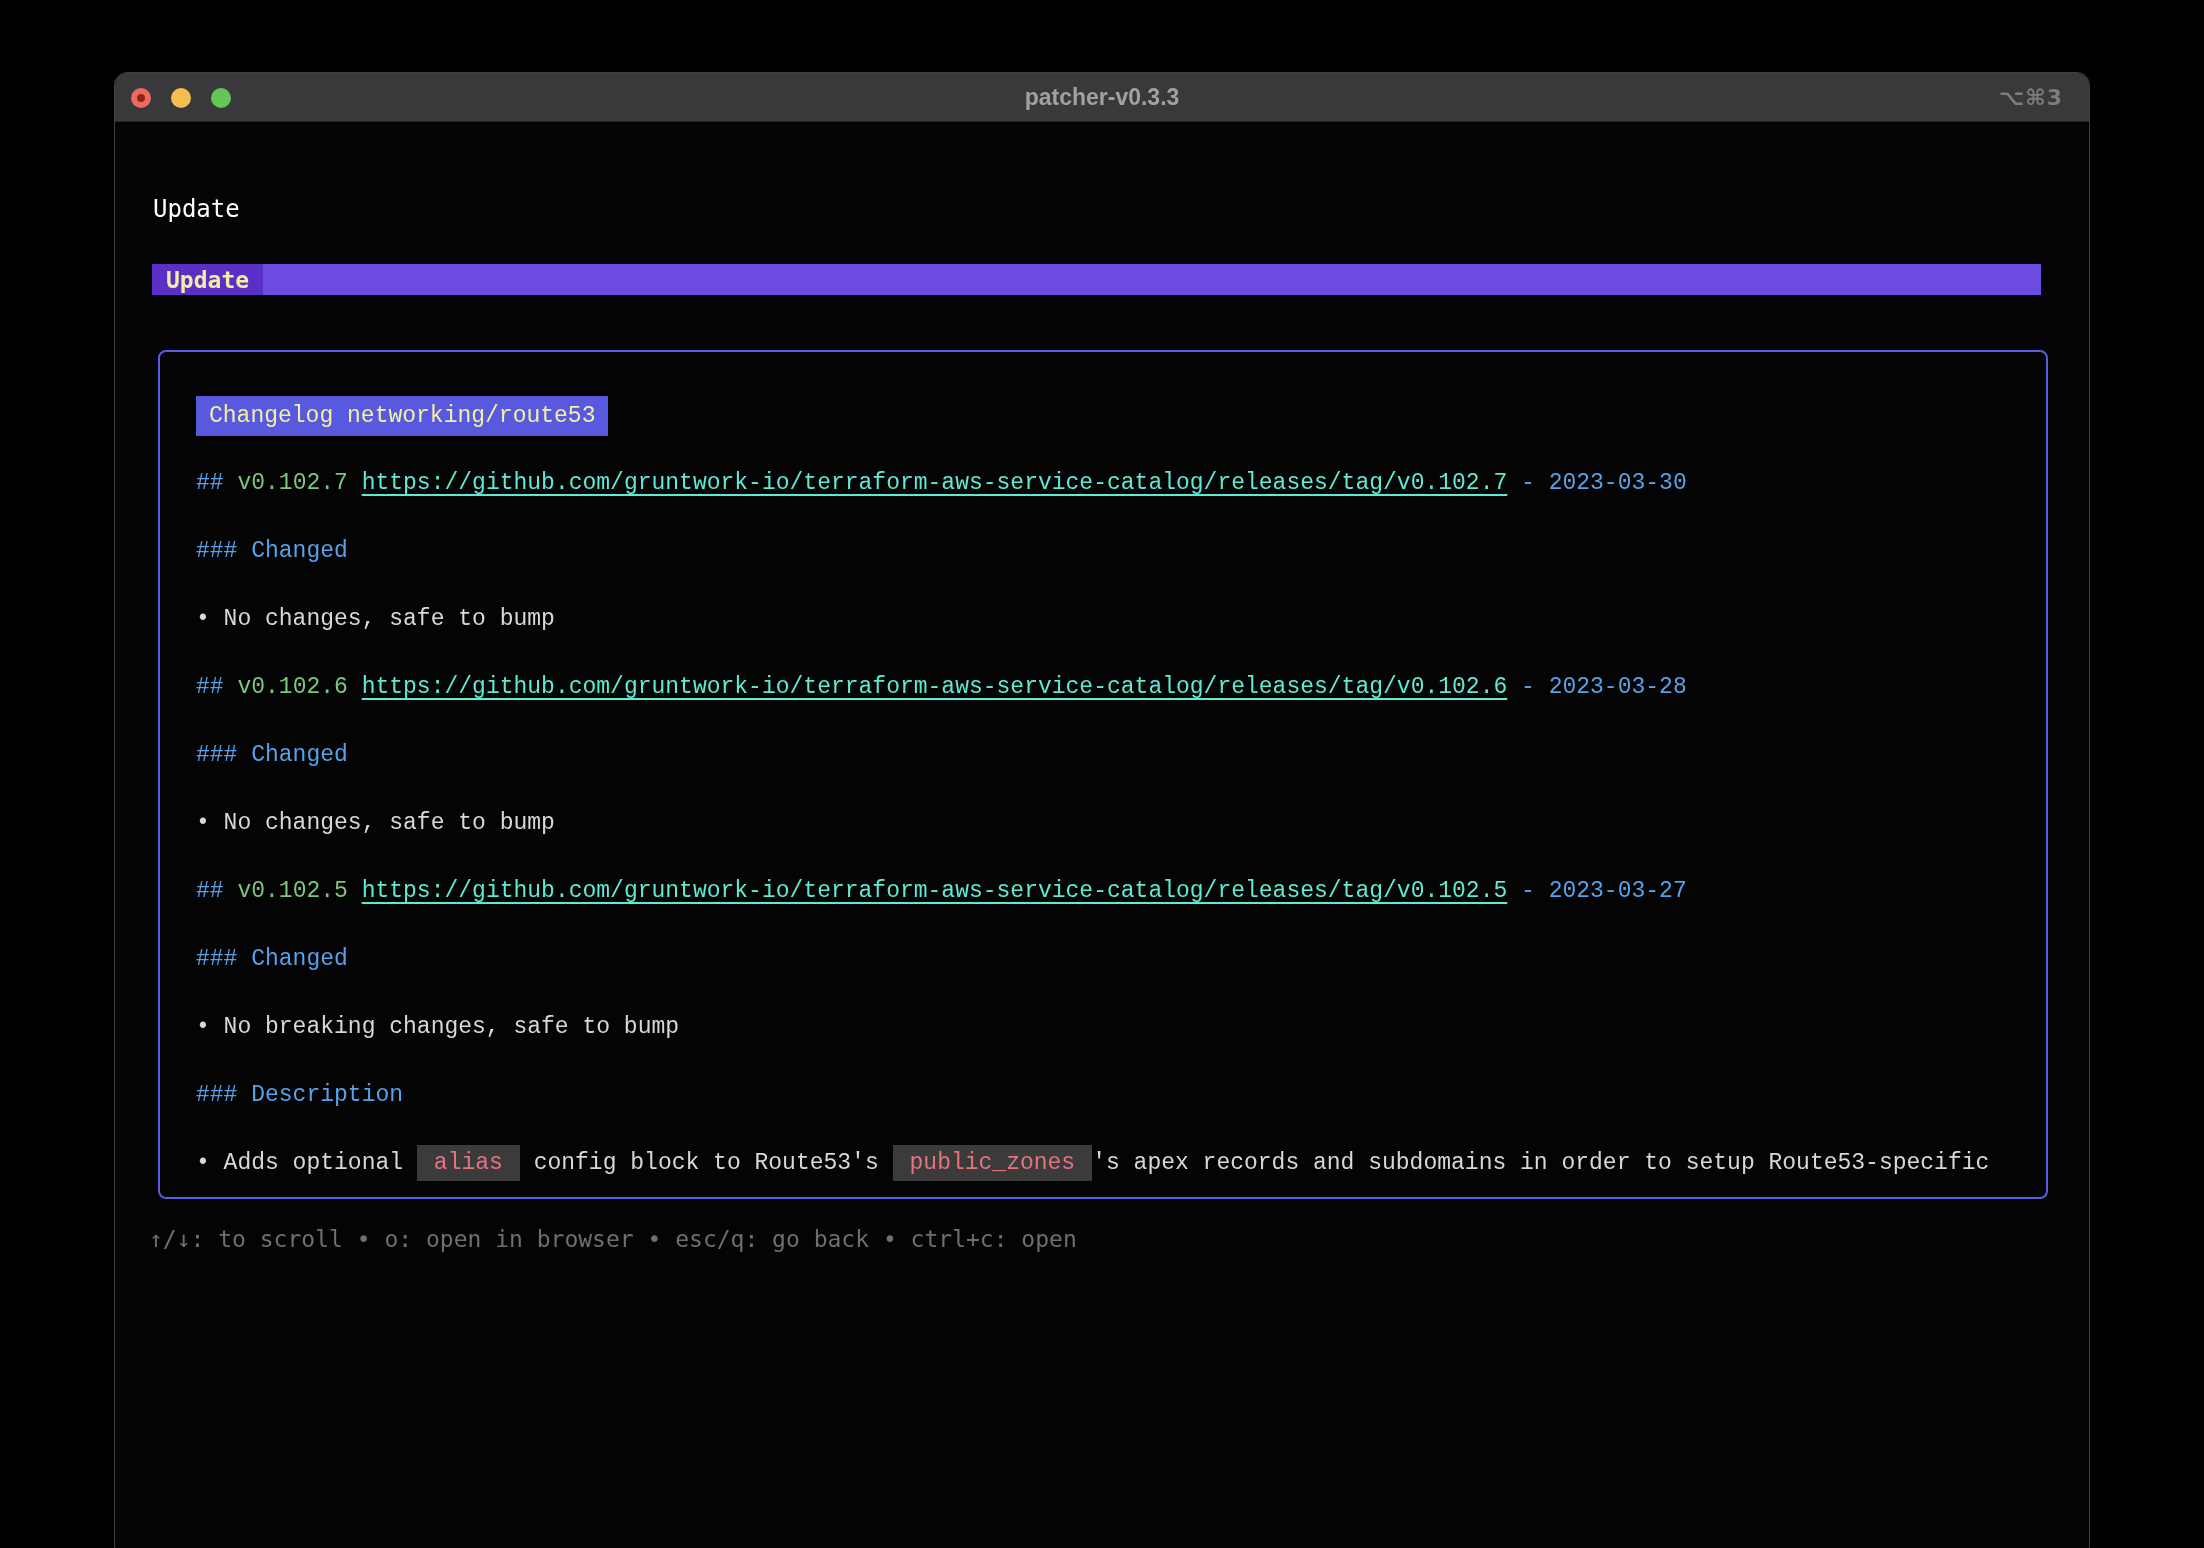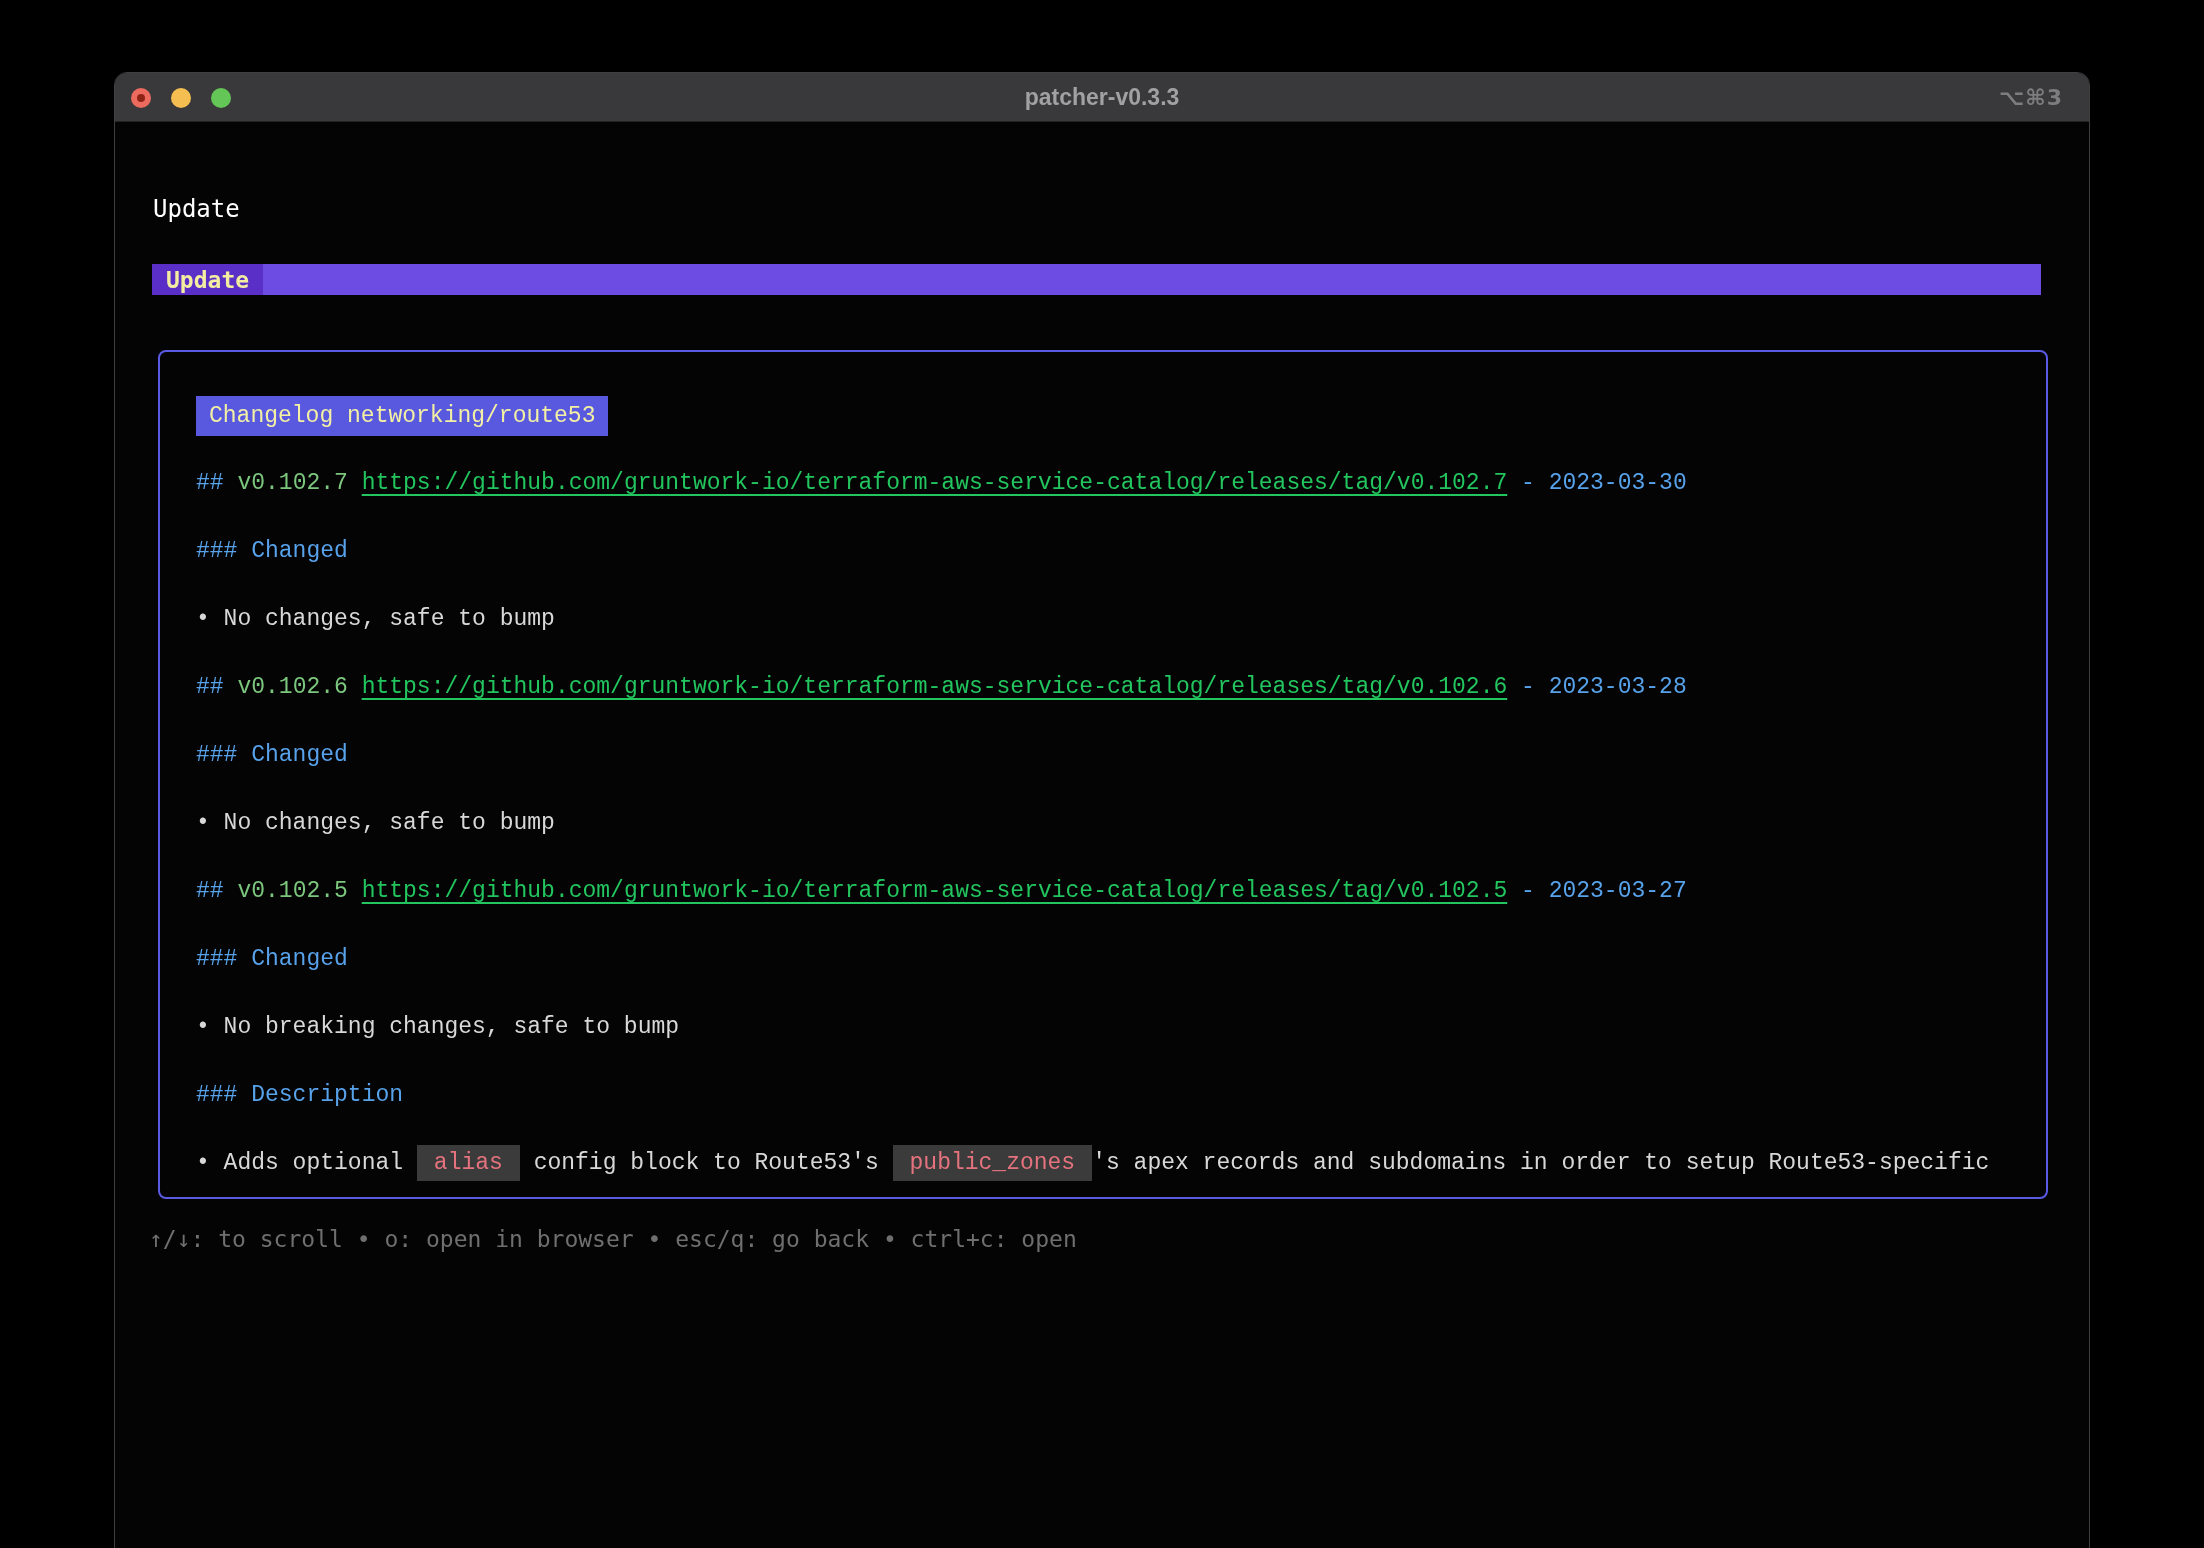--- a/index.html
+++ b/index.html
@@ -53,21 +53,21 @@
   .badge {
     display:inline-block; height:40px; line-height:40px;
     padding:0 13px; margin-bottom:13px;
     font-size:23px; color:#f3f0a4;
   }
 
   .cl-line { height:68px; line-height:68px; white-space:nowrap; font-size:23px; }
   .seg-h2, .seg-h3, .seg-date { color:#57a2ea; }
   .seg-version { color:#7cc77e; }
   .seg-plain, .seg-text { color:#d8d8d8; }
-  .seg-link { color:#22c55e; text-decoration:underline; text-underline-offset:5px; cursor:pointer; }
+  .seg-link { color:#5eead4; text-decoration:underline; text-underline-offset:5px; cursor:pointer; }
   .seg-code { background:#3b3b3b; color:#e5737e; padding:5px 17px; }
 
   .help-bar { margin:26px 0 0 34px; font-size:23px; line-height:28px; color:#6f6f6f; }
 </style>
 </head>
 <body>
 
 <div class="window">
 
   <div class="titlebar">

